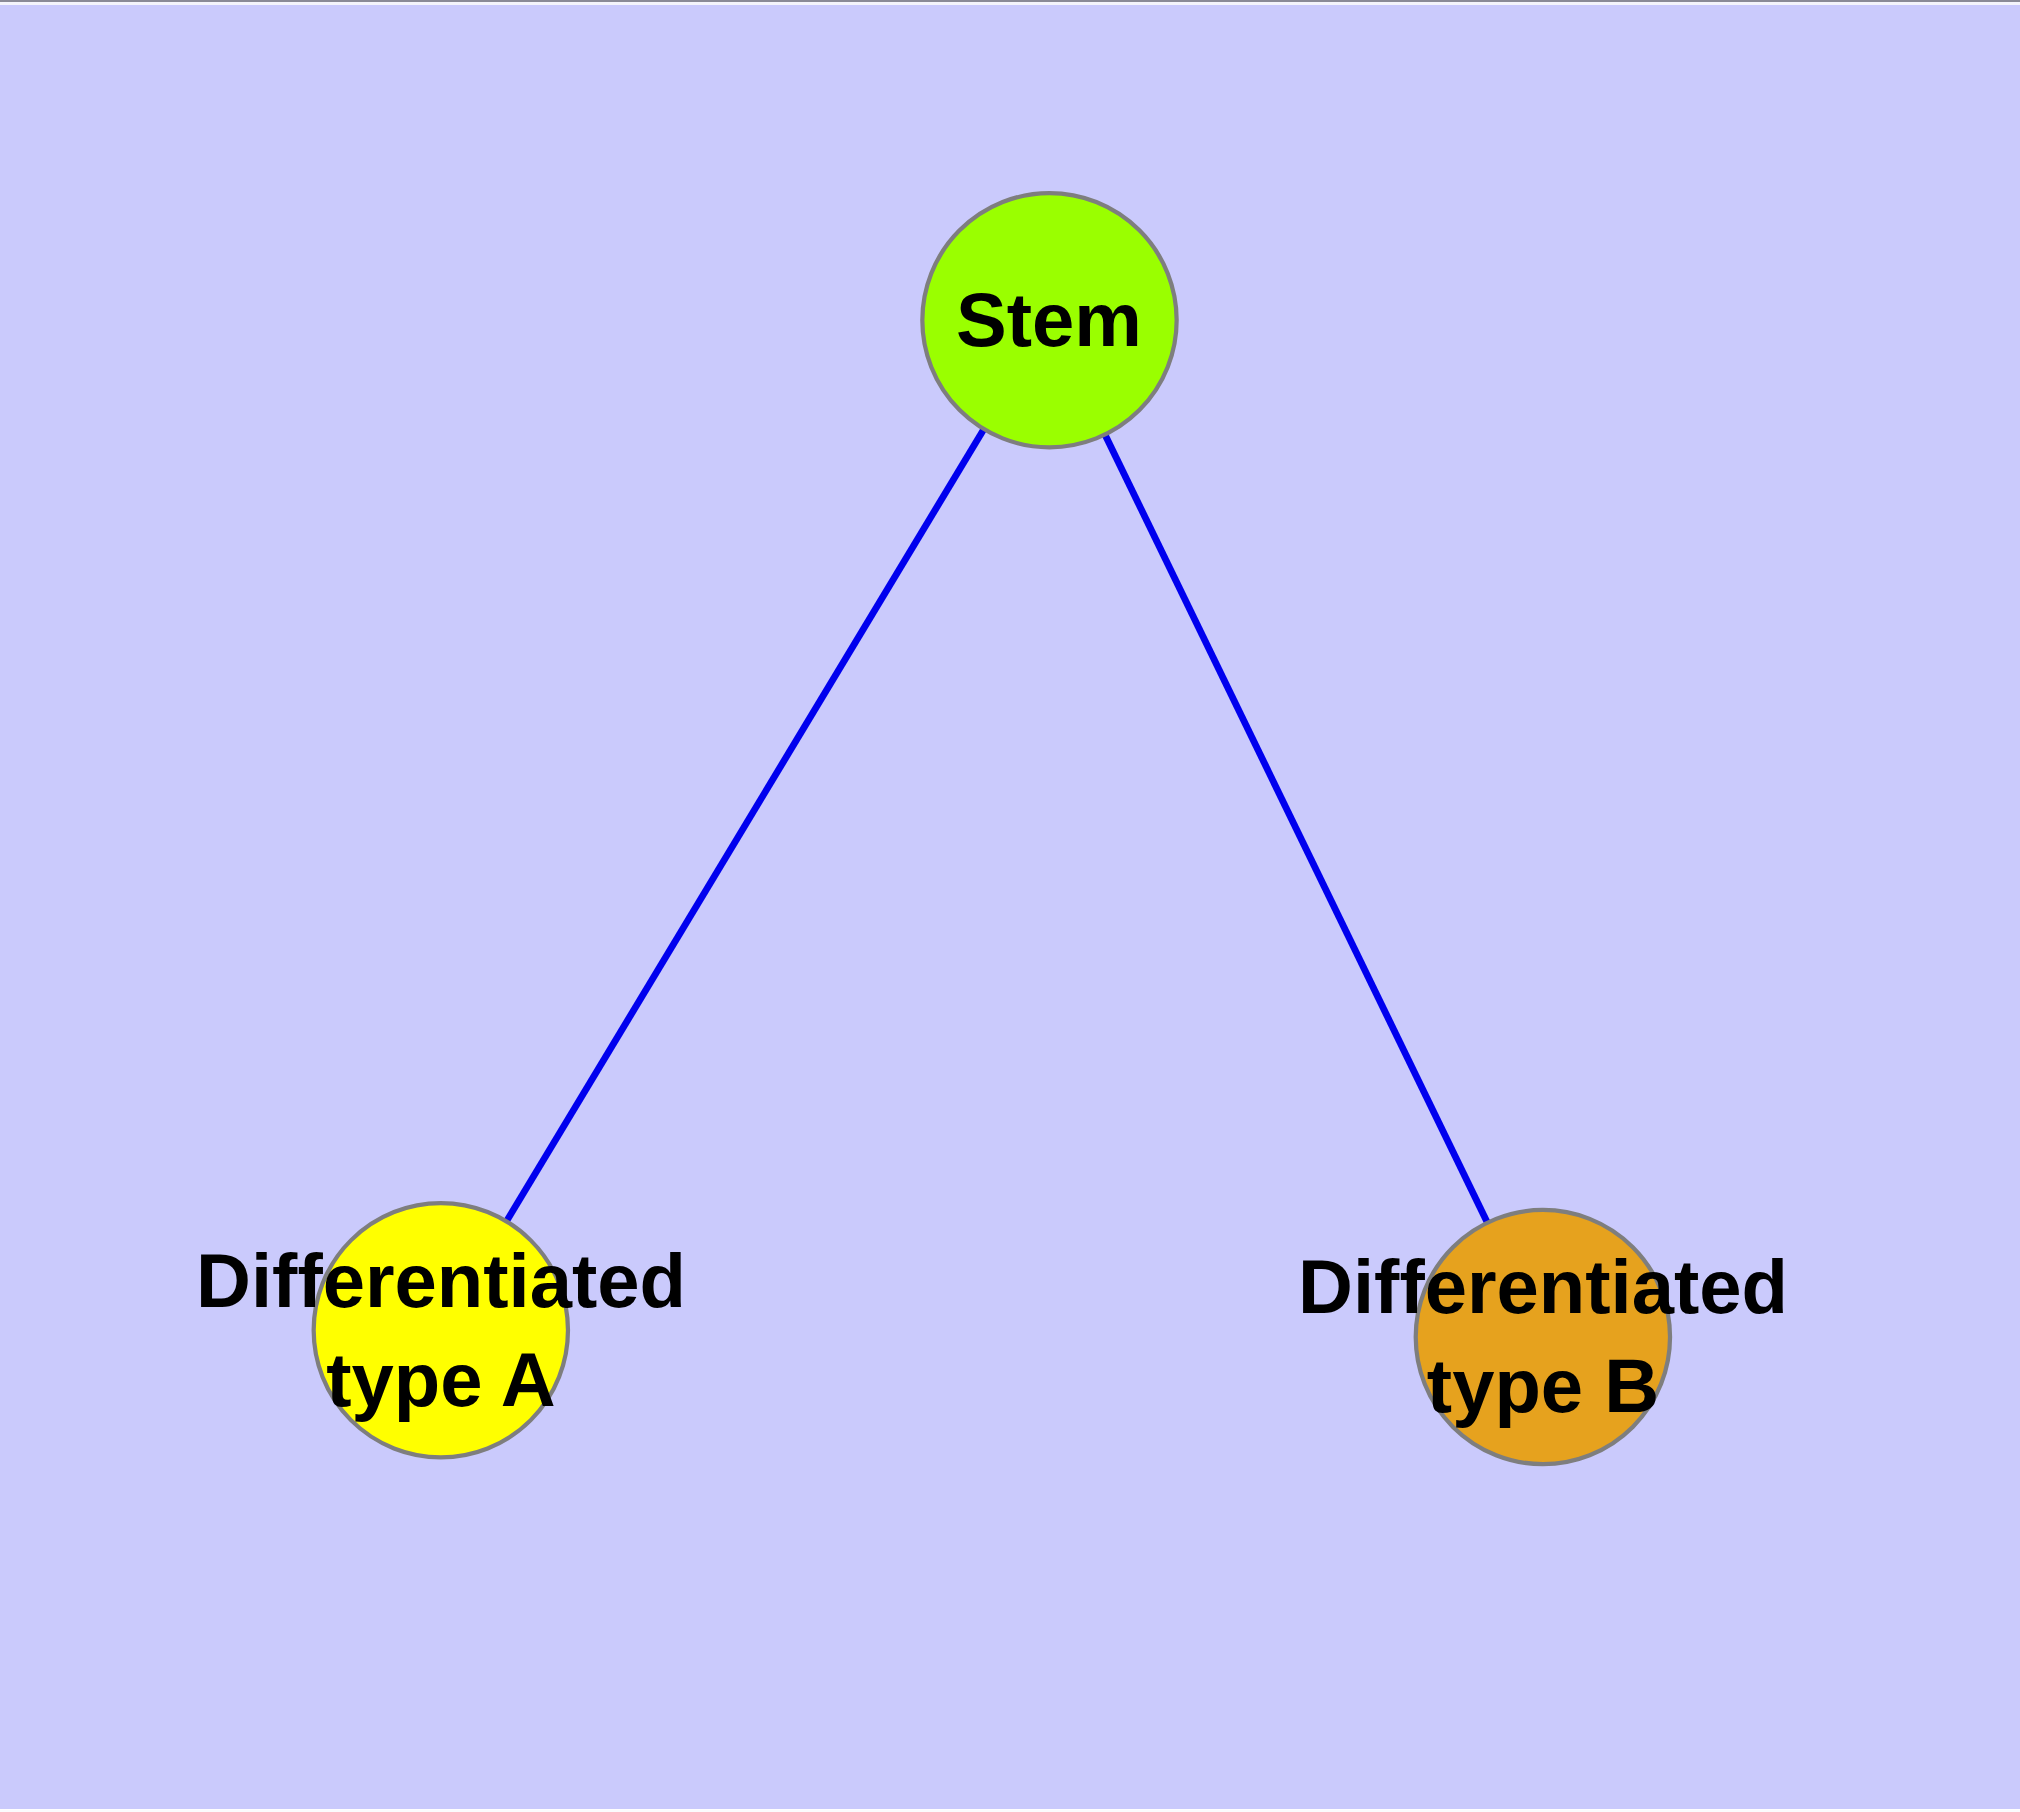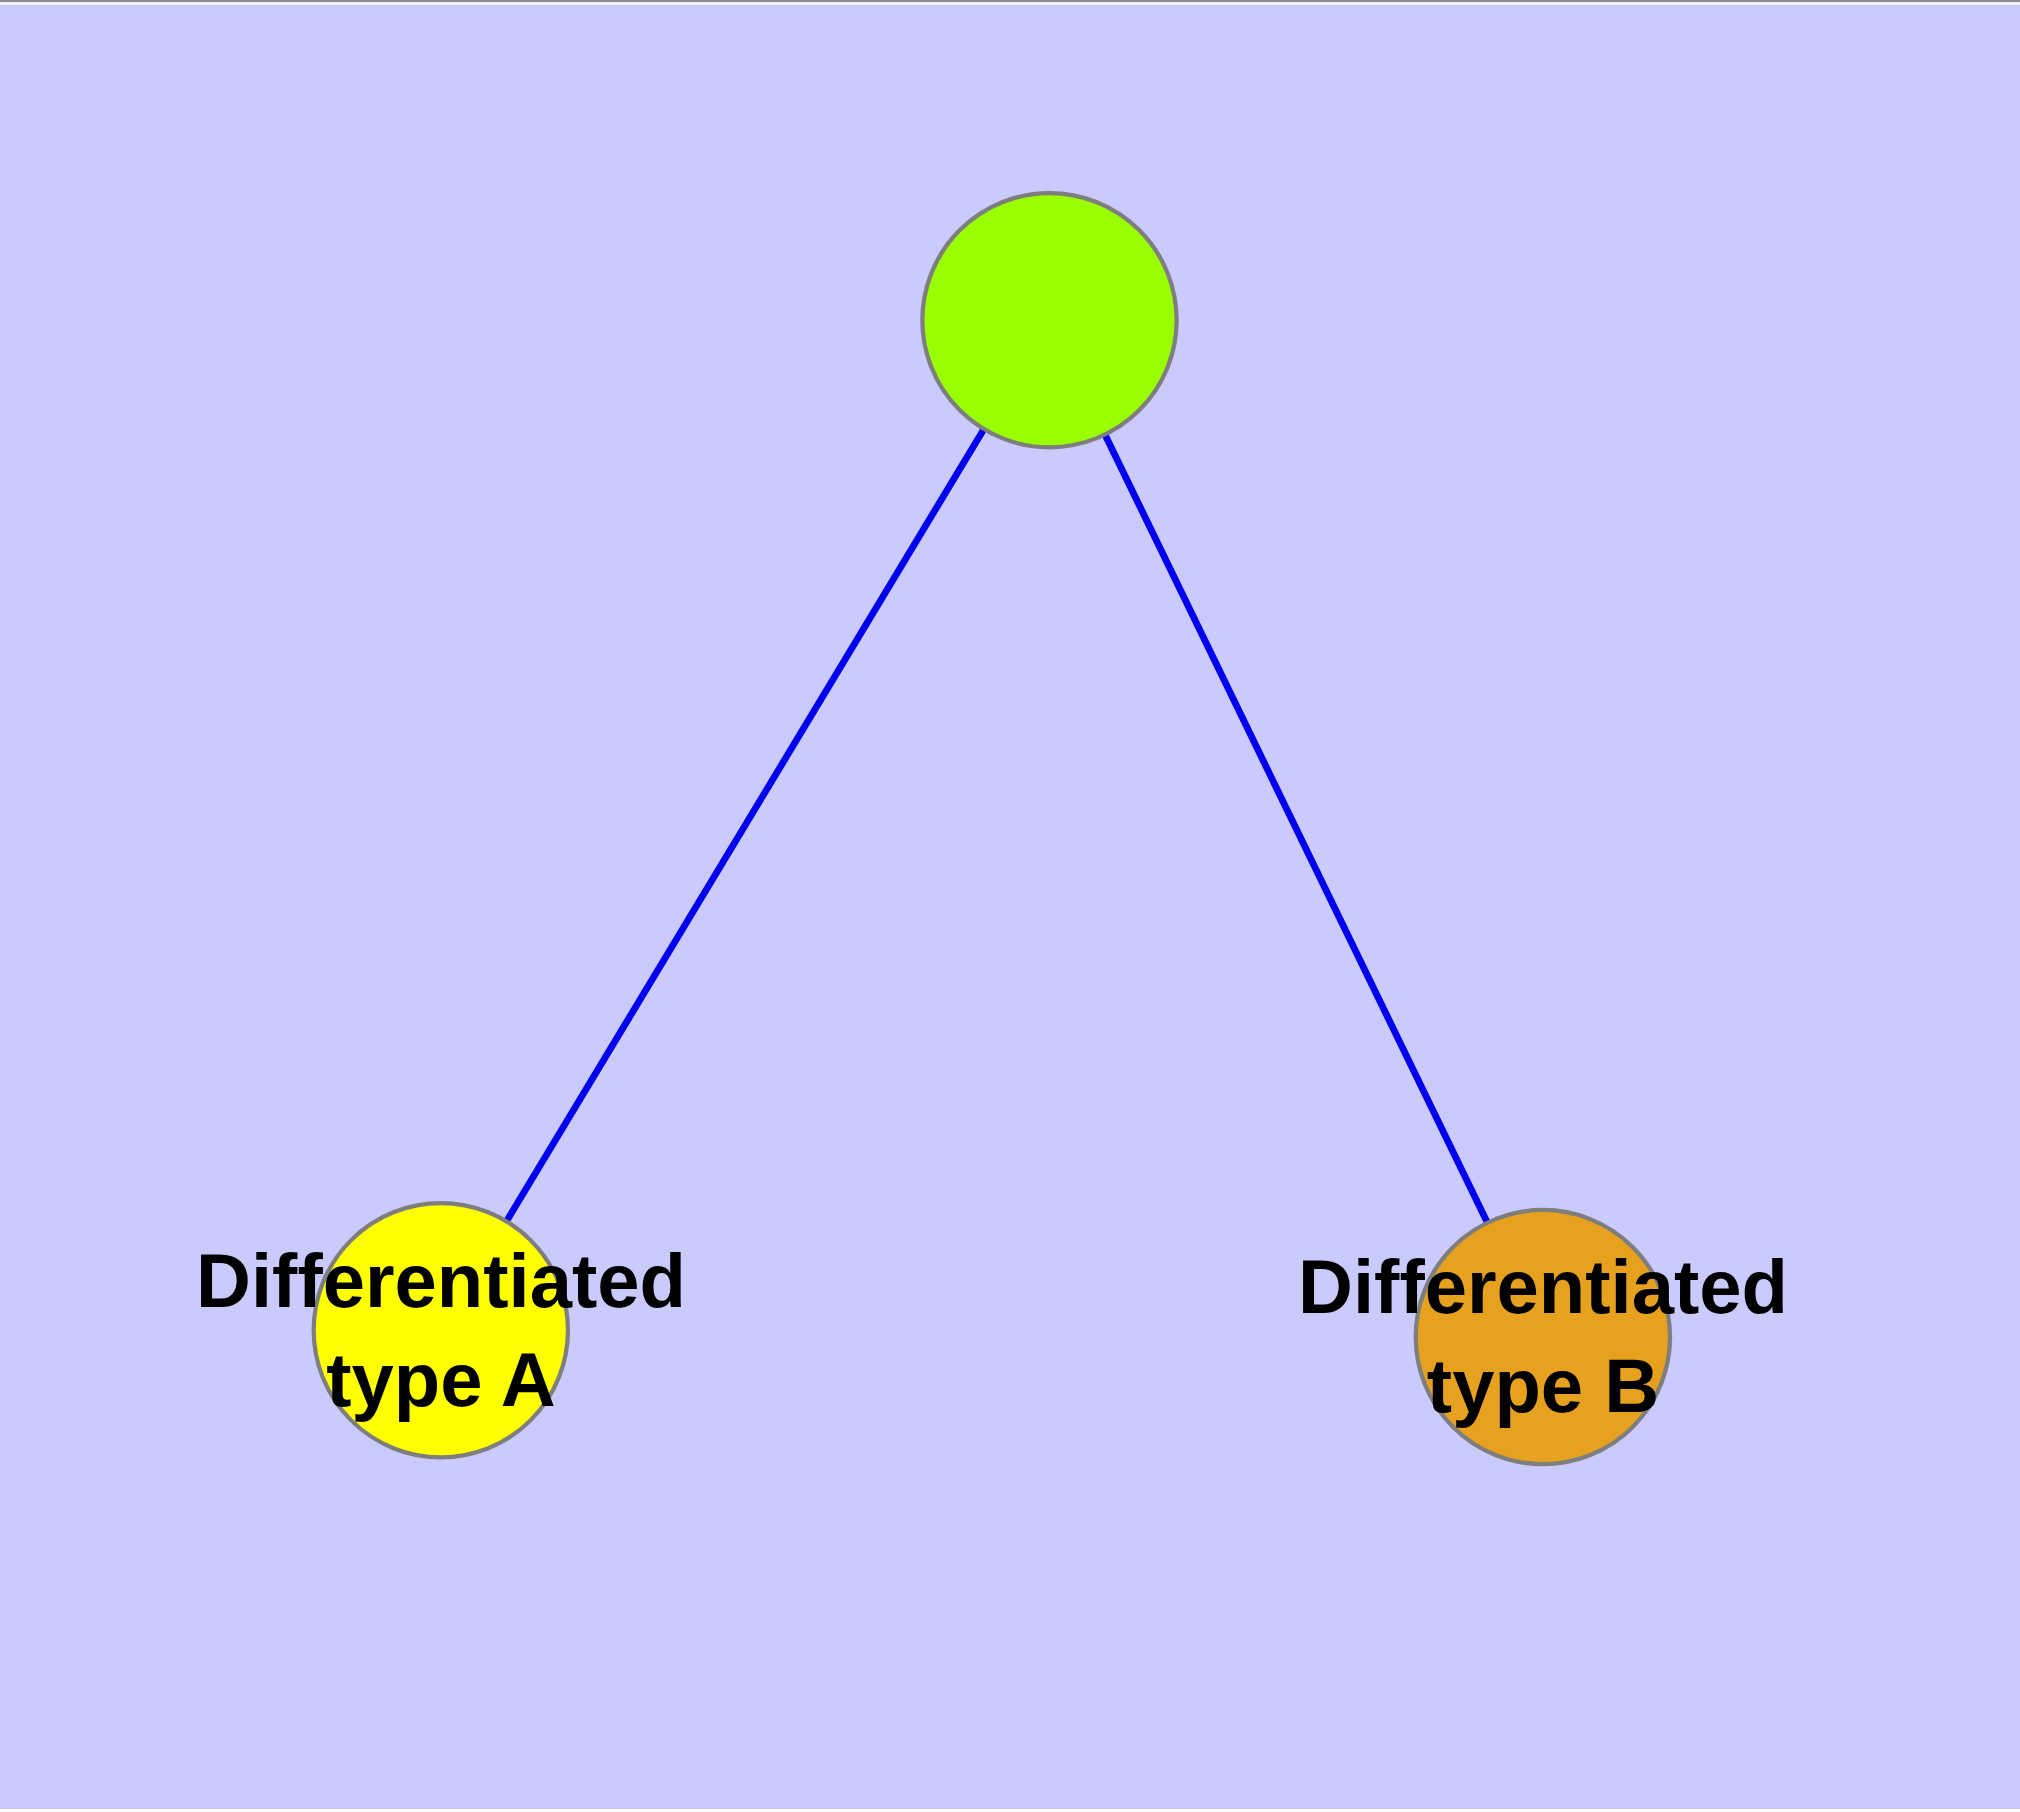--- a/index.html
+++ b/index.html
@@ -69,19 +69,20 @@
 
   <div class="canvas" style="background: rgb(202, 202, 252);">
     <svg class="graph-svg" viewBox="0 0 2384 2129" preserveAspectRatio="none">
       <line class="edge" x1="1238" y1="372" x2="520" y2="1564" stroke="#0000EE"></line>
       <line class="edge" x1="1238" y1="372" x2="1820" y2="1572" stroke="#0000EE"></line>
       <circle class="node-circle" cx="1238" cy="372" r="150" fill="#9AFF00" stroke="#7E7E7E"></circle>
       <circle class="node-circle" cx="520" cy="1564" r="150" fill="#FFFF00" stroke="#7E7E7E"></circle>
       <circle class="node-circle" cx="1820" cy="1572" r="150" fill="#E6A21E" stroke="#7E7E7E"></circle>
     </svg>
 
+    <div class="node-label" style="left: 1049px; top: 315px; color: rgb(0, 0, 0);">Stem</div>
     <div class="node-label" style="left: 441px; top: 1326px; color: rgb(0, 0, 0);">Differentiated
 type A</div>
     <div class="node-label" style="left: 1543px; top: 1332px; color: rgb(0, 0, 0);">Differentiated
 type B</div>
   </div>
 </div>
 
 
 </body></html>

